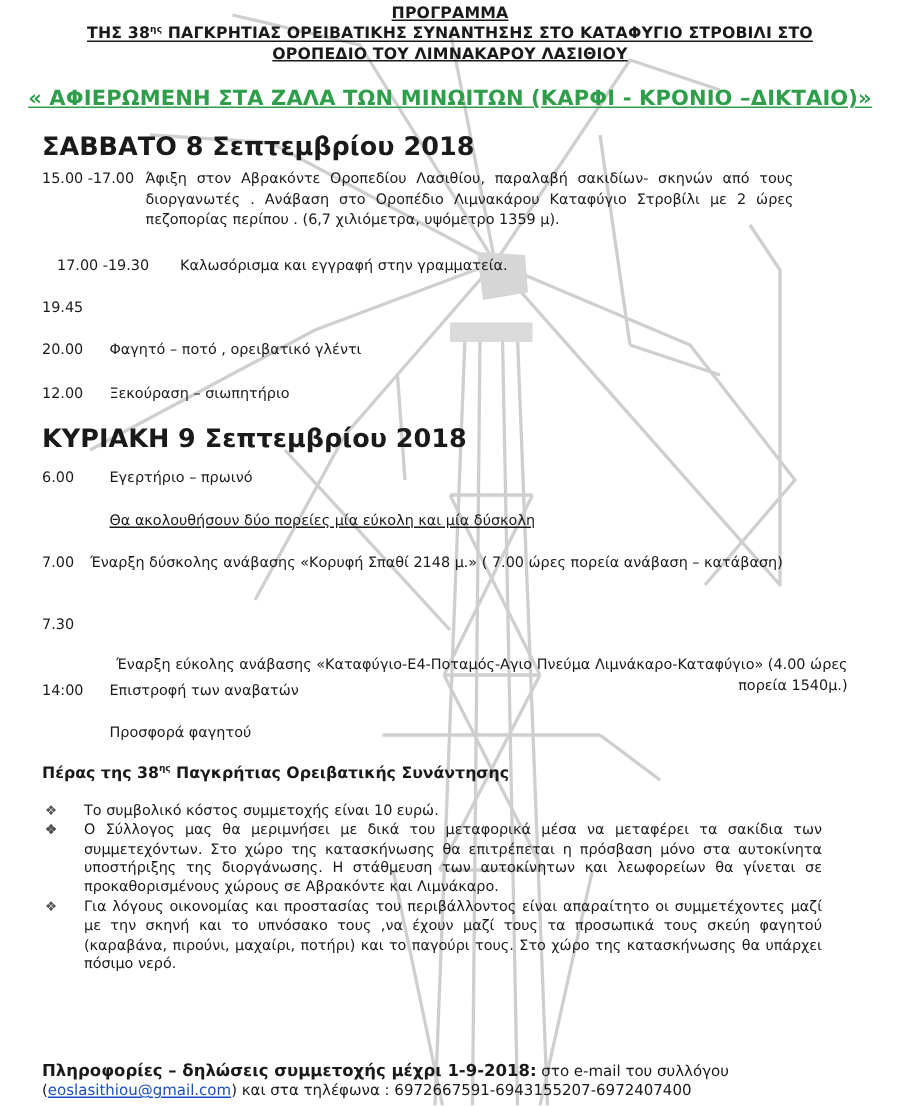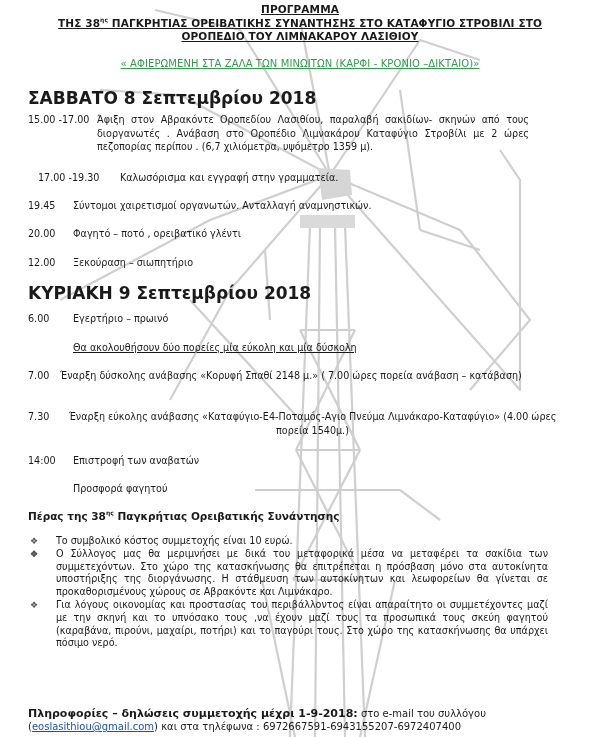--- a/index.html
+++ b/index.html
@@ -6,21 +6,21 @@
     body {
       width: 600px; height: 737px; overflow: hidden;
       background: #ffffff; position: relative;
       font-family: "DejaVu Sans", sans-serif;
       color: #1a1a1a;
     }
     .bg-art { position: absolute; left: 0; top: 0; width: 600px; height: 737px; z-index: 0; }
     .page { position: relative; z-index: 1; }
     .hdr { position: absolute; left: 0; width: 600px; text-align: center; font-weight: bold; text-decoration: underline; font-size: 10.5px; letter-spacing: 0.1px; }
     .hdr sup { font-size: 6px; }
-    .subtitle { color: #2e9e4a; text-decoration: underline; font-weight: normal; font-size: 10px; }
+    .subtitle { color: #2e9e4a; text-decoration: underline; font-weight: bold; font-size: 14px; }
     .day { position: absolute; left: 28px; font-weight: bold; font-size: 17px; }
     .row { position: absolute; left: 28px; font-size: 9.6px; line-height: 13.5px; }
     .row .time { position: absolute; left: 0; top: 0; white-space: nowrap; }
     .row .desc { position: absolute; top: 0; text-align: justify; }
     .bullets { position: absolute; left: 28px; width: 520px; font-size: 9.6px; line-height: 12.8px; }
     .bullet { position: relative; padding-left: 28px; text-align: justify; }
     .bullet .mark { position: absolute; left: 2px; top: 0; color: #555; font-size: 9px; }
     .footer { position: absolute; left: 28px; width: 528px; font-size: 10px; line-height: 13px; text-align: justify; }
     .footer b { font-size: 11px; }
     .link { color: #1a4fbf; text-decoration: underline; }
@@ -74,21 +74,20 @@
   <div class="row" style="top:113px; width:540px; height:42px;">
     <span class="time">15.00 -17.00</span>
     <span class="desc" style="left:69px; width:432px;">Άφιξη στον Αβρακόντε Οροπεδίου Λασιθίου, παραλαβή σακιδίων-  σκηνών από τους διοργανωτές . Ανάβαση στο Οροπέδιο  Λιμνακάρου  Καταφύγιο Στροβίλι  με  2 ώρες πεζοπορίας περίπου .  (6,7 χιλιόμετρα, υψόμετρο 1359 μ).</span>
   </div>
   <div class="row" style="top:171px; width:540px; height:14px;margin-left:10px;">
     <span class="time">17.00 -19.30</span>
     <span class="desc" style="left:82px; width:430px;">Καλωσόρισμα  και εγγραφή  στην γραμματεία.</span>
   </div>
   <div class="row" style="top:199px; width:540px; height:14px;">
     <span class="time">19.45</span>
-    <span class="desc" style="left:45px; width:450px;">Σύντομοι χαιρετισμοί οργανωτών.  Ανταλλαγή αναμνηστικών.</span>
   </div>
   <div class="row" style="top:227px; width:540px; height:14px;">
     <span class="time">20.00</span>
     <span class="desc" style="left:45px; width:450px;">Φαγητό – ποτό , ορειβατικό γλέντι</span>
   </div>
   <div class="row" style="top:256px; width:540px; height:14px;">
     <span class="time">12.00</span>
     <span class="desc" style="left:45px; width:450px;">Ξεκούραση – σιωπητήριο</span>
   </div>
 
@@ -100,21 +99,21 @@
   </div>
   <div class="row" style="top:341px; width:540px; height:14px;">
     <span class="desc" style="left:45px; width:470px;text-decoration:underline;">Θα ακολουθήσουν δύο πορείες μία εύκολη και μία δύσκολη</span>
   </div>
   <div class="row" style="top:369px; width:545px; height:28px;">
     <span class="time">7.00</span>
     <span class="desc" style="left:32px; width:505px;"> Έναρξη δύσκολης ανάβασης «Κορυφή Σπαθί 2148 μ.» ( 7.00 ώρες πορεία ανάβαση – κατάβαση)</span>
   </div>
   <div class="row" style="top:410px; width:545px; height:28px;">
     <span class="time">7.30</span>
-    <span class="desc" style="left:32px; width:505px; text-align:center;"> Έναρξη εύκολης  ανάβασης «Καταφύγιο-Ε4-Ποταμός-Αγιο  Πνεύμα Λιμνάκαρο-Καταφύγιο» (4.00 ώρες πορεία   1540μ.)</span>
+    <span class="desc" style="left:32px; width:505px; text-align:right;margin-top:27px;"> Έναρξη εύκολης  ανάβασης «Καταφύγιο-Ε4-Ποταμός-Αγιο  Πνεύμα Λιμνάκαρο-Καταφύγιο» (4.00 ώρες πορεία   1540μ.)</span>
   </div>
   <div class="row" style="top:454px; width:540px; height:14px;">
     <span class="time">14:00</span>
     <span class="desc" style="left:45px; width:450px;">Επιστροφή των αναβατών</span>
   </div>
   <div class="row" style="top:482px; width:540px; height:14px;">
     <span class="desc" style="left:45px; width:450px;">Προσφορά φαγητού</span>
   </div>
 
   <div class="day" style="top:509px; font-size:10.5px;"><span>Πέρας της 38</span><sup style="font-size:6px;">ης</sup><span> Παγκρήτιας  Ορειβατικής  Συνάντησης</span></div>

